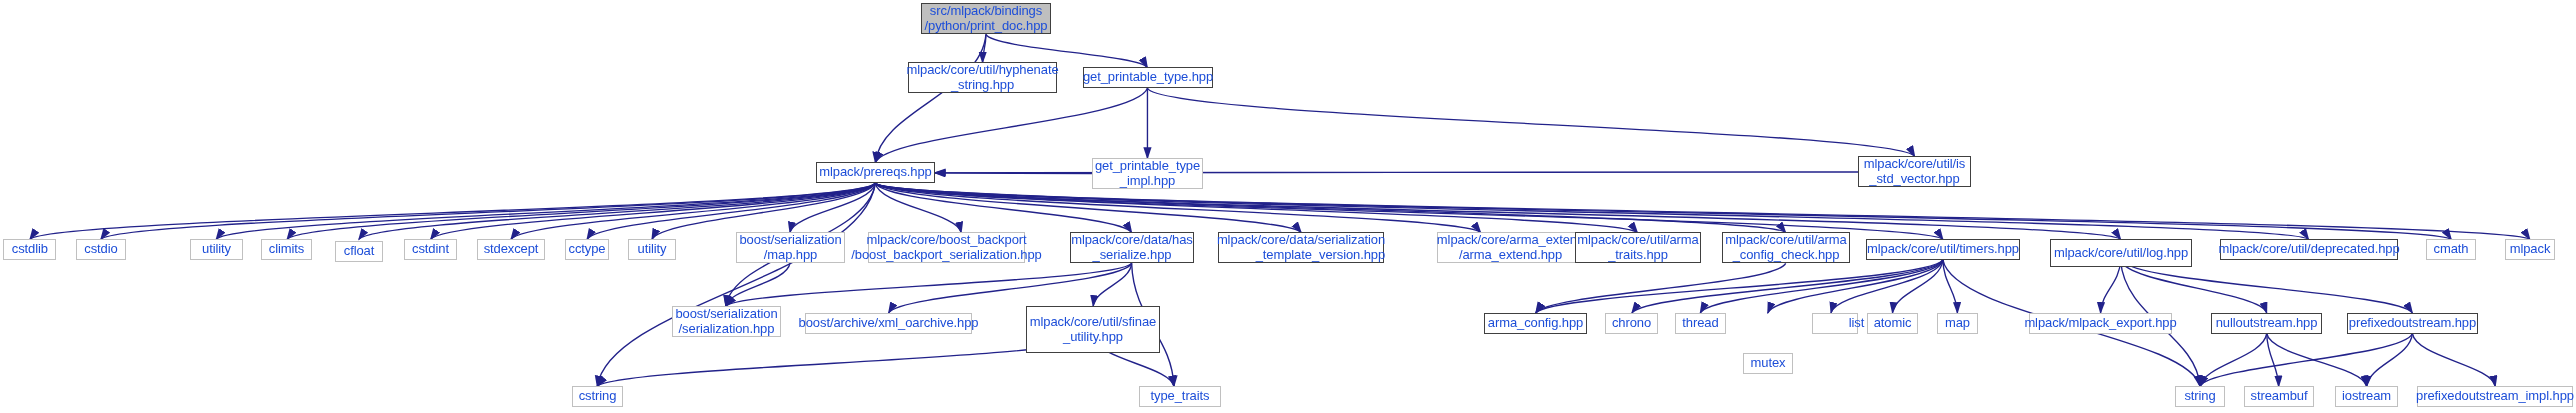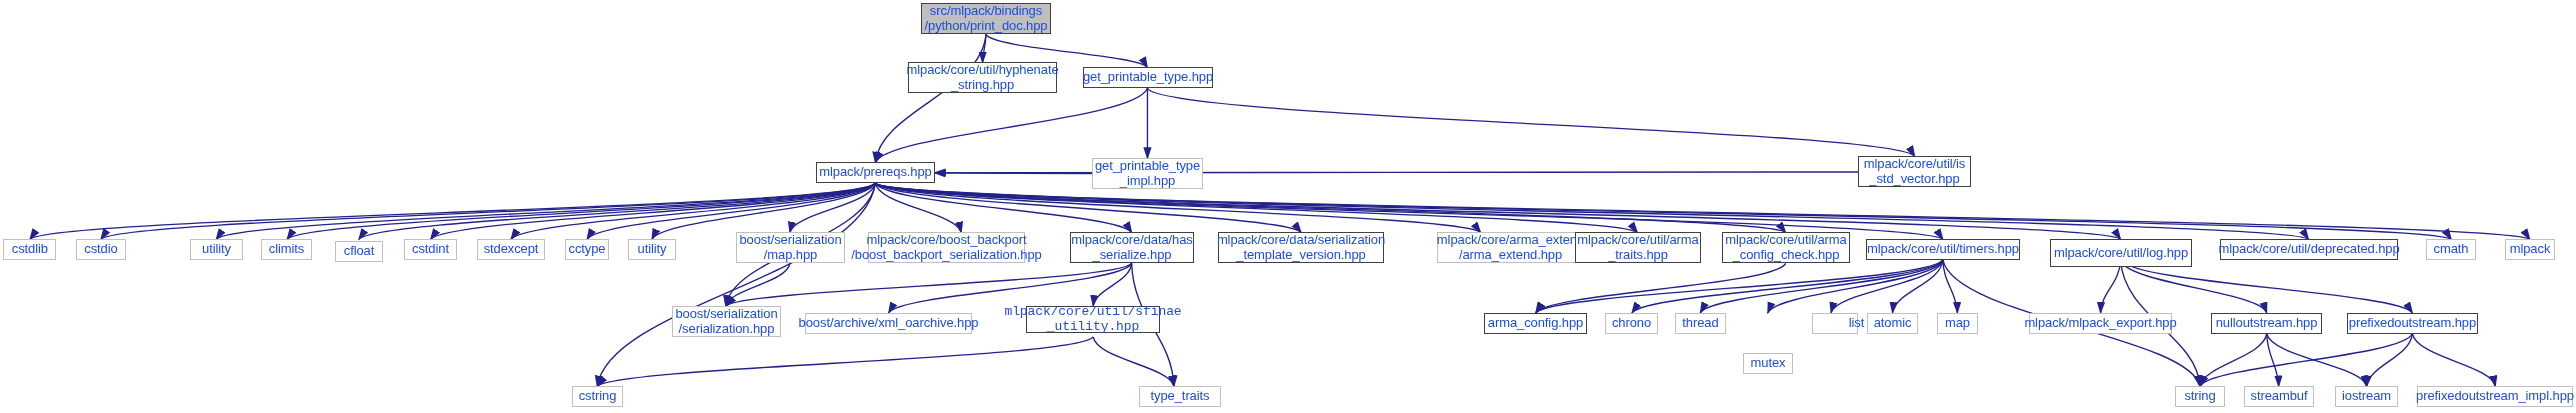--- a/index.html
+++ b/index.html
@@ -134,37 +134,37 @@
       <div class="node " style="left: 404px; top: 239px; width: 53px; height: 20.5px;">cstdint</div>
       <div class="node " style="left: 477px; top: 239px; width: 68px; height: 20.5px;">stdexcept</div>
       <div class="node " style="left: 565px; top: 239px; width: 44px; height: 20.5px;">cctype</div>
       <div class="node " style="left: 628px; top: 239px; width: 48px; height: 20.5px;">utility</div>
       <div class="node " style="left: 736px; top: 232px; width: 109px; height: 31px;">boost/serialization
 /map.hpp</div>
       <div class="node " style="left: 868px; top: 232px; width: 157px; height: 31px;">mlpack/core/boost_backport
 /boost_backport_serialization.hpp</div>
       <div class="node strong" style="left: 1070px; top: 232px; width: 124px; height: 31px;">mlpack/core/data/has
 _serialize.hpp</div>
-      <div class="node strong" style="left: 1218px; top: 232px; width: 166px; height: 31px;">mlpack/core/data/serialization
+      <div class="node strong" style="left: 1218px; top: 232px; width: 166px; height: 31px; text-align: right;">mlpack/core/data/serialization
 _template_version.hpp</div>
       <div class="node " style="left: 1407px; top: 232px; width: 147px; height: 31px; margin-left: 30px;">mlpack/core/arma_extend
 /arma_extend.hpp</div>
       <div class="node strong" style="left: 1575px; top: 232px; width: 126px; height: 31px;">mlpack/core/util/arma
 _traits.hpp</div>
       <div class="node strong" style="left: 1722px; top: 232px; width: 128px; height: 31px;">mlpack/core/util/arma
 _config_check.hpp</div>
       <div class="node strong" style="left: 1866px; top: 239px; width: 154px; height: 20.5px;">mlpack/core/util/timers.hpp</div>
       <div class="node strong" style="left: 2050px; top: 239px; width: 142px; height: 28px;">mlpack/core/util/log.hpp</div>
       <div class="node strong" style="left: 2220px; top: 239px; width: 178px; height: 20.5px;">mlpack/core/util/deprecated.hpp</div>
       <div class="node " style="left: 2426px; top: 239px; width: 50px; height: 20.5px;">cmath</div>
       <div class="node " style="left: 2505px; top: 239px; width: 50px; height: 20.5px;">mlpack</div>
       <div class="node " style="left: 672px; top: 306px; width: 109px; height: 31px;">boost/serialization
 /serialization.hpp</div>
       <div class="node " style="left: 805px; top: 313px; width: 167px; height: 20.5px;">boost/archive/xml_oarchive.hpp</div>
-      <div class="node strong" style="left: 1026px; top: 306px; width: 134px; height: 27px; font-family: Liberation Mono, monospace;">mlpack/core/util/sfinae
+      <div class="node strong" style="left: 1026px; top: 306px; width: 134px; height: 47px;">mlpack/core/util/sfinae
 _utility.hpp</div>
       <div class="node strong" style="left: 1484px; top: 313px; width: 103px; height: 20.5px;">arma_config.hpp</div>
       <div class="node " style="left: 1605px; top: 313px; width: 53px; height: 20.5px;">chrono</div>
       <div class="node " style="left: 1675px; top: 313px; width: 51px; height: 20.5px;">thread</div>
       <div class="node " style="left: 1743px; top: 313px; width: 50px; height: 20.5px; margin-top: 40px;">mutex</div>
       <div class="node " style="left: 1812px; top: 313px; width: 46px; height: 20.5px; padding-left: 43px;">list</div>
       <div class="node " style="left: 1867px; top: 313px; width: 51px; height: 20.5px;">atomic</div>
       <div class="node " style="left: 1937px; top: 313px; width: 41px; height: 20.5px;">map</div>
       <div class="node " style="left: 2029px; top: 313px; width: 143px; height: 20.5px;">mlpack/mlpack_export.hpp</div>
       <div class="node strong" style="left: 2211px; top: 313px; width: 111px; height: 20.5px;">nulloutstream.hpp</div>

